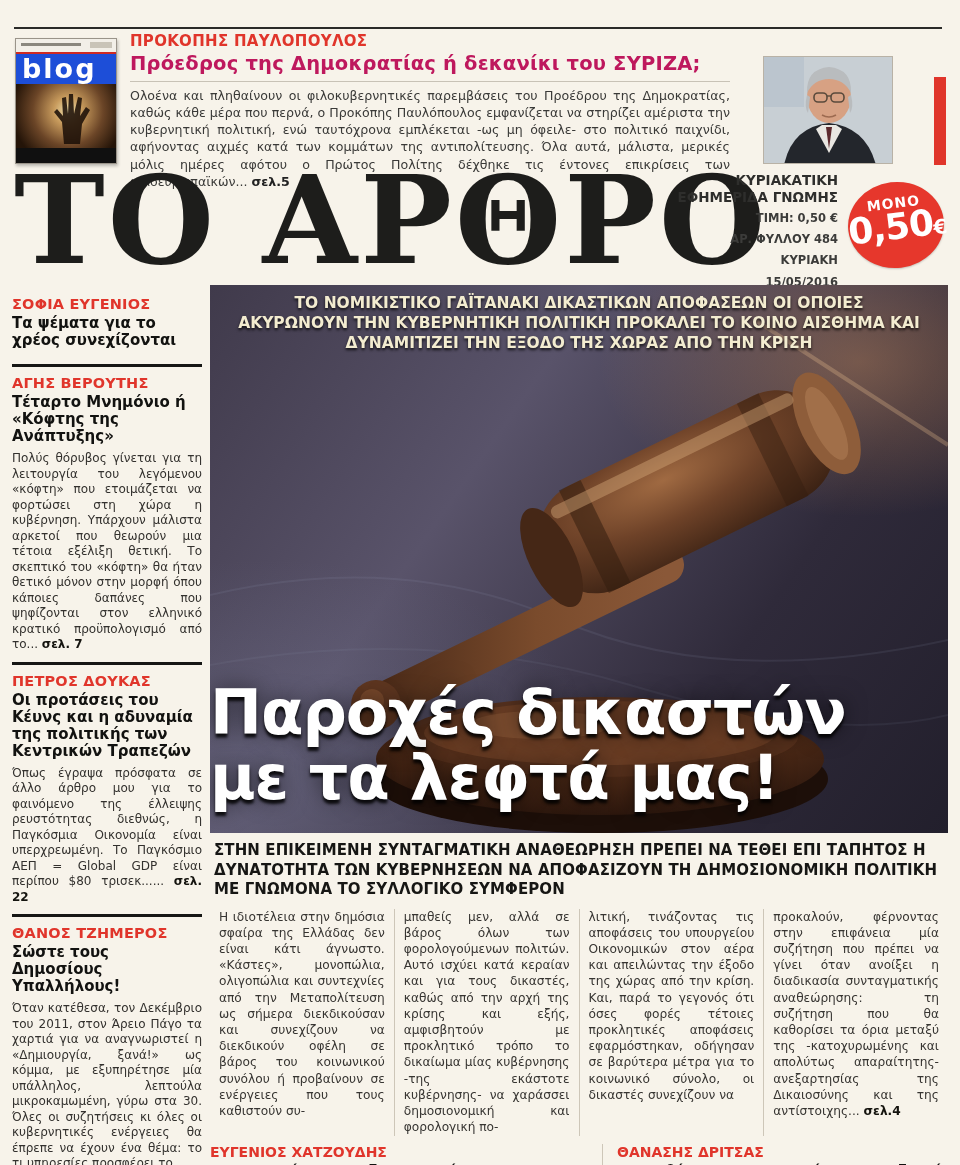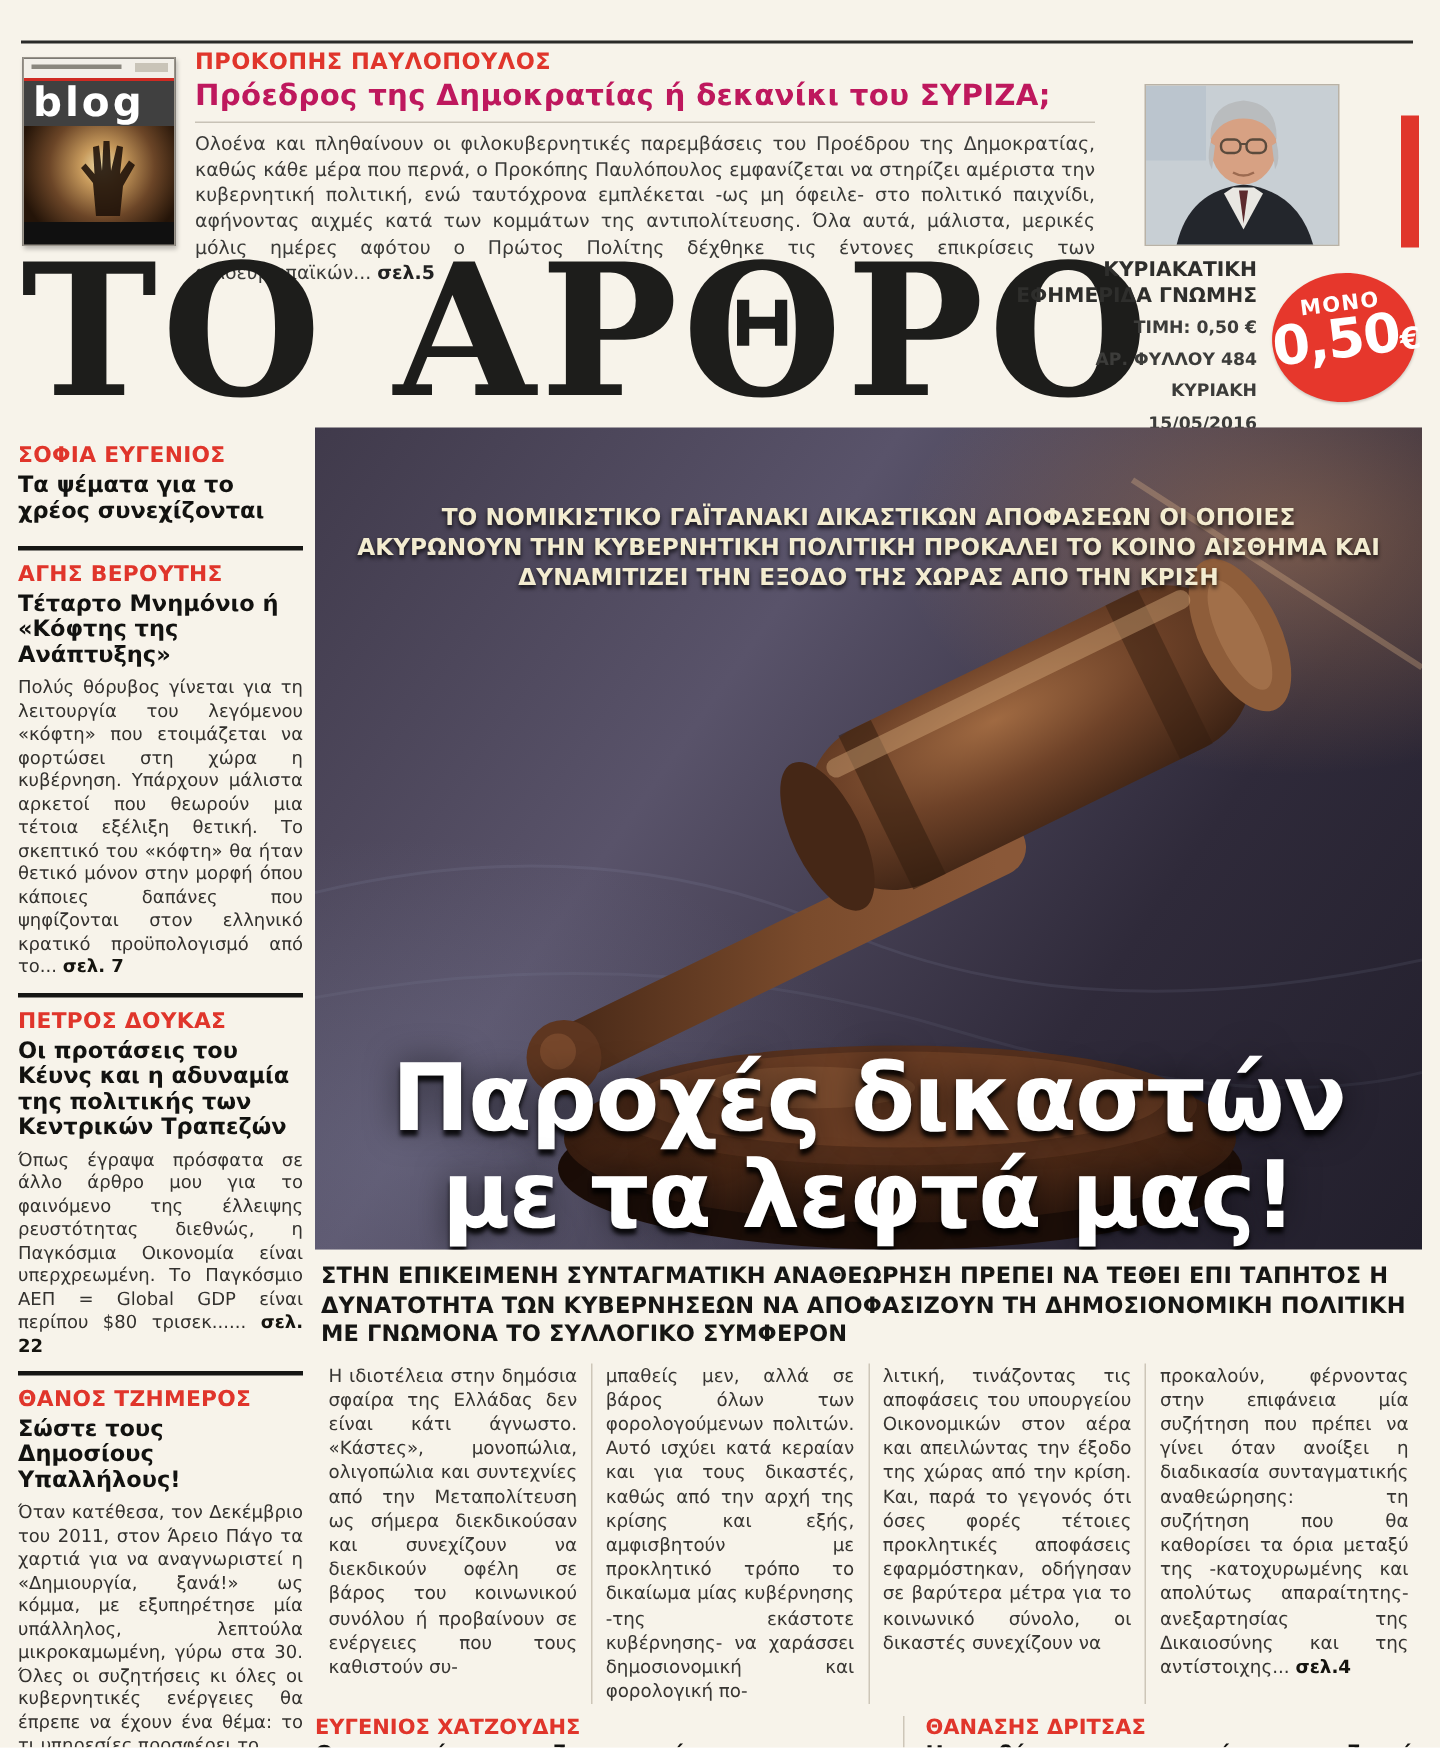--- a/index.html
+++ b/index.html
@@ -8,21 +8,21 @@
   .page { position:relative; width:960px; height:1165px; background:#f7f3ea; overflow:hidden; color:#222; }
 
   
   .top-rule { position:absolute; left:14px; right:18px; top:27px; height:2px; background:#2a2a28; }
   .top-strip { position:absolute; left:14px; top:32px; width:932px; height:134px; }
 
   .blog-cover { position:absolute; left:1px; top:6px; width:102px; height:126px; background:#101010; border:1px solid #9a948a; box-shadow:1px 2px 3px rgba(0,0,0,.25); overflow:hidden; }
   .blog-band { height:15px; background:#f2efe8; border-bottom:2px solid #cf2a22; position:relative; }
   .blog-band i { position:absolute; left:5px; top:4px; width:60px; height:3px; background:#8a877e; }
   .blog-band b { position:absolute; right:4px; top:3px; width:22px; height:6px; background:#c9c4b8; }
-  .blog-logo { color:#fff; font-weight:bold; font-size:27px; letter-spacing:2px; padding:0 0 0 6px; line-height:30px; background:#404040; }
+  .blog-logo { color:#fff; font-weight:bold; font-size:27px; letter-spacing:2px; padding:0 0 0 6px; line-height:30px; background:#1d4ed8; }
   .blog-art { position:relative; height:64px; background:radial-gradient(circle at 52% 42%, #efe0ad 0%, #c79a5c 22%, #6b4527 55%, #241408 88%); }
   .blog-art svg { position:absolute; left:24px; top:8px; }
   .blog-date { position:relative; height:20px; background:#737373;margin-top:33px; }
   .blog-date span { position:absolute; left:14px; top:2px; color:#f4f2ee; font-size:11px; font-weight:bold; font-style:italic; text-shadow:1px 1px 1px #000; }
 
   .top-head { position:absolute; left:116px; top:0; width:600px; }
   .top-author { color:#e0352b; font-weight:bold; font-size:15px; letter-spacing:.3px; }
   .top-headline { color:#be185d; font-weight:bold; font-size:19.5px; margin-top:2px; letter-spacing:.2px; }
   .top-sep { height:1px; background:#c8c2b6; margin:6px 0 5px; }
   .top-body { font-size:12.6px; line-height:1.36; color:#3a3a38; text-align:justify; }
@@ -51,22 +51,22 @@
   .sb-body b { color:#15140f; }
 
   
   .main { position:absolute; left:210px; top:285px; width:738px; }
   .photo { position:relative; width:738px; height:548px; overflow:hidden;
     background:
       radial-gradient(ellipse 420px 250px at 88% 14%, rgba(220,150,90,.38), transparent 62%),
       radial-gradient(ellipse 520px 320px at 8% 88%, rgba(125,130,158,.28), transparent 65%),
       linear-gradient(125deg,#403a4b 0%,#59536a 35%,#2f2a3a 70%,#221f2c 100%); }
   .photo svg.gavel { position:absolute; left:0; top:0; }
-  .kicker { position:absolute; left:0; top:0; width:100%; padding:8px 28px 6px; text-align:center; color:#f3ecd0; font-weight:bold; font-size:15.5px; line-height:1.3; text-shadow:0 2px 3px rgba(0,0,0,.8);margin-top:42px; }
-  .big-headline { position:absolute; left:0; bottom:4px; width:100%; text-align:center; color:#fff; font-weight:bold; font-size:62px; line-height:1.04; letter-spacing:-1px; text-shadow:0 4px 3px rgba(0,0,0,.85), 0 0 22px rgba(0,0,0,.55); }
+  .kicker { position:absolute; left:0; top:0; width:100%; padding:8px 28px 6px; text-align:center; color:#f3ecd0; font-weight:bold; font-size:15.5px; line-height:1.3; text-shadow:0 2px 3px rgba(0,0,0,.8); }
+  .big-headline { position:absolute; left:0; bottom:23px; width:100%; text-align:left; color:#fff; font-weight:bold; font-size:62px; line-height:1.04; letter-spacing:-1px; text-shadow:0 4px 3px rgba(0,0,0,.85), 0 0 22px rgba(0,0,0,.55); }
 
   .subhead { margin:8px auto 0; width:730px; text-align:left; font-weight:bold; font-size:15px; line-height:1.3; color:#161614; letter-spacing:.1px; }
 
   .cols { display:flex; margin-top:9px; }
   .col { flex:1 1 0; padding:0 9px; font-size:12.2px; line-height:1.33; color:#373532; text-align:justify; }
   .col + .col { border-left:1px solid #cdc6b8; }
   .col b { color:#15140f; }
 
   
   .bottom { display:flex; margin-top:8px; }

